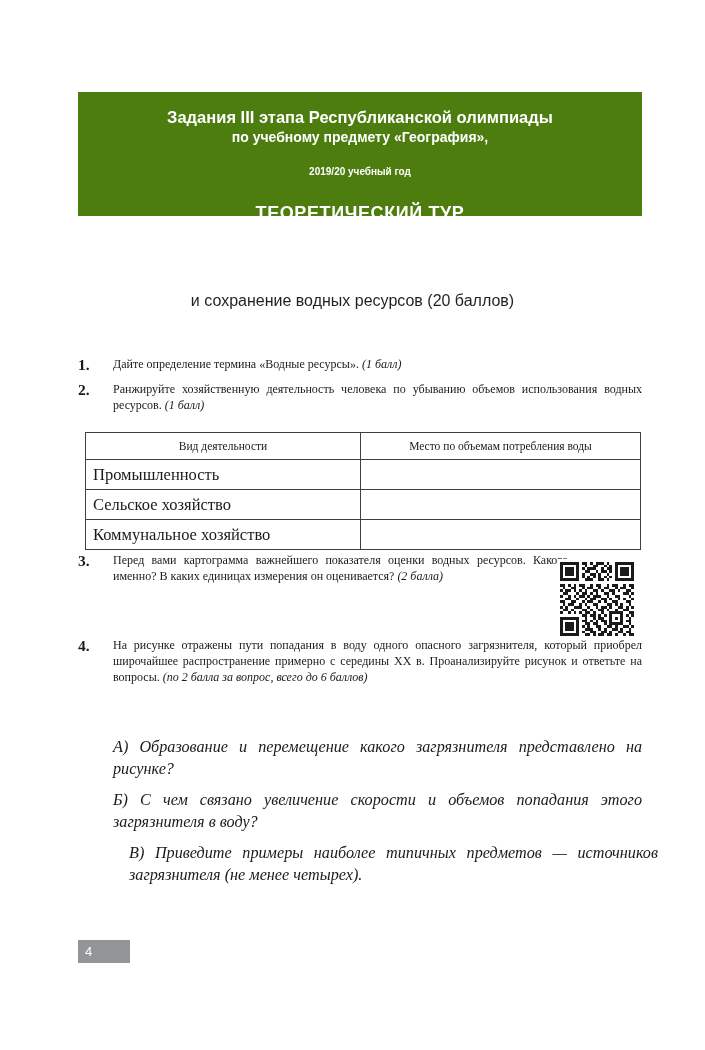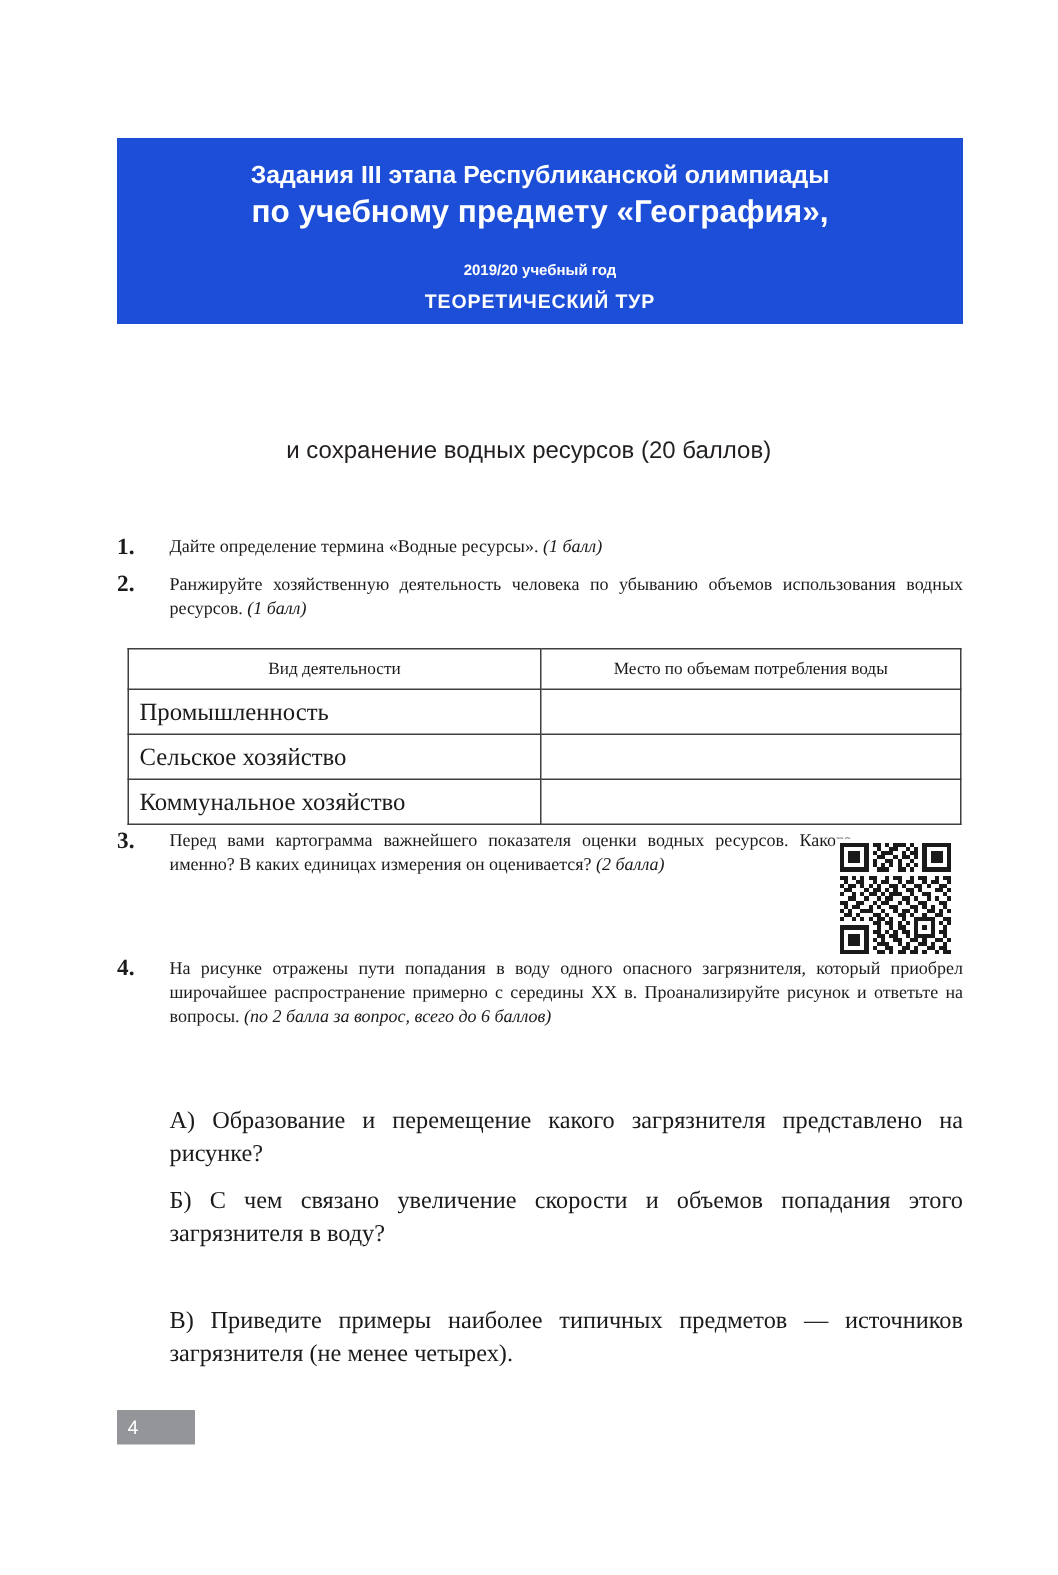--- a/index.html
+++ b/index.html
@@ -21,38 +21,38 @@
     inset: 0;
   }
 
   
   .banner {
     position: absolute;
     left: 78px;
     top: 92px;
     width: 564px;
     height: 124px;
-    background: #1d4ed8;
+    background: #4d7c0f;
     color: #ffffff;
     font-family: "Liberation Sans", "DejaVu Sans", sans-serif;
     text-align: center;
     box-sizing: border-box;
     padding-top: 15px;
   }
   .banner-line {
     font-weight: bold;
     line-height: 1.30;
   }
   .banner-l1 { font-size: 16.5px; }
-  .banner-l2 { font-size: 21px; }
+  .banner-l2 { font-size: 14px; }
   .banner-l3 { font-size: 10px; margin-top: 18px; }
   .banner-l4 {
-    font-size: 13px;
+    font-size: 18px;
     letter-spacing: 0.6px;
-    margin-top: 6px;
+    margin-top: 24px;
   }
 
   
   .class-title {
     position: absolute;
     left: 0;
     right: 0;
     top: 250px;
     text-align: center;
     font-family: "Liberation Sans", "DejaVu Sans", sans-serif;
@@ -106,24 +106,25 @@
   #item3 .body { width: 455px; }
   #item4 { top: 637px; }
 
   .para {
     position: absolute;
     left: 113px;
     width: 529px;
     font-size: 16.2px;
     line-height: 1.345;
     text-align: justify;
+    font-style: italic;
   }
   #paraA { top: 737px; }
   #paraB { top: 790px; }
-  #paraV { top: 870px; }
+  #paraV { top: 843px; margin-left: 16px; }
 
   
   .tbl {
     position: absolute;
     left: 85px;
     top: 432px;
     width: 553px;
     border-collapse: collapse;
     table-layout: fixed;
   }

